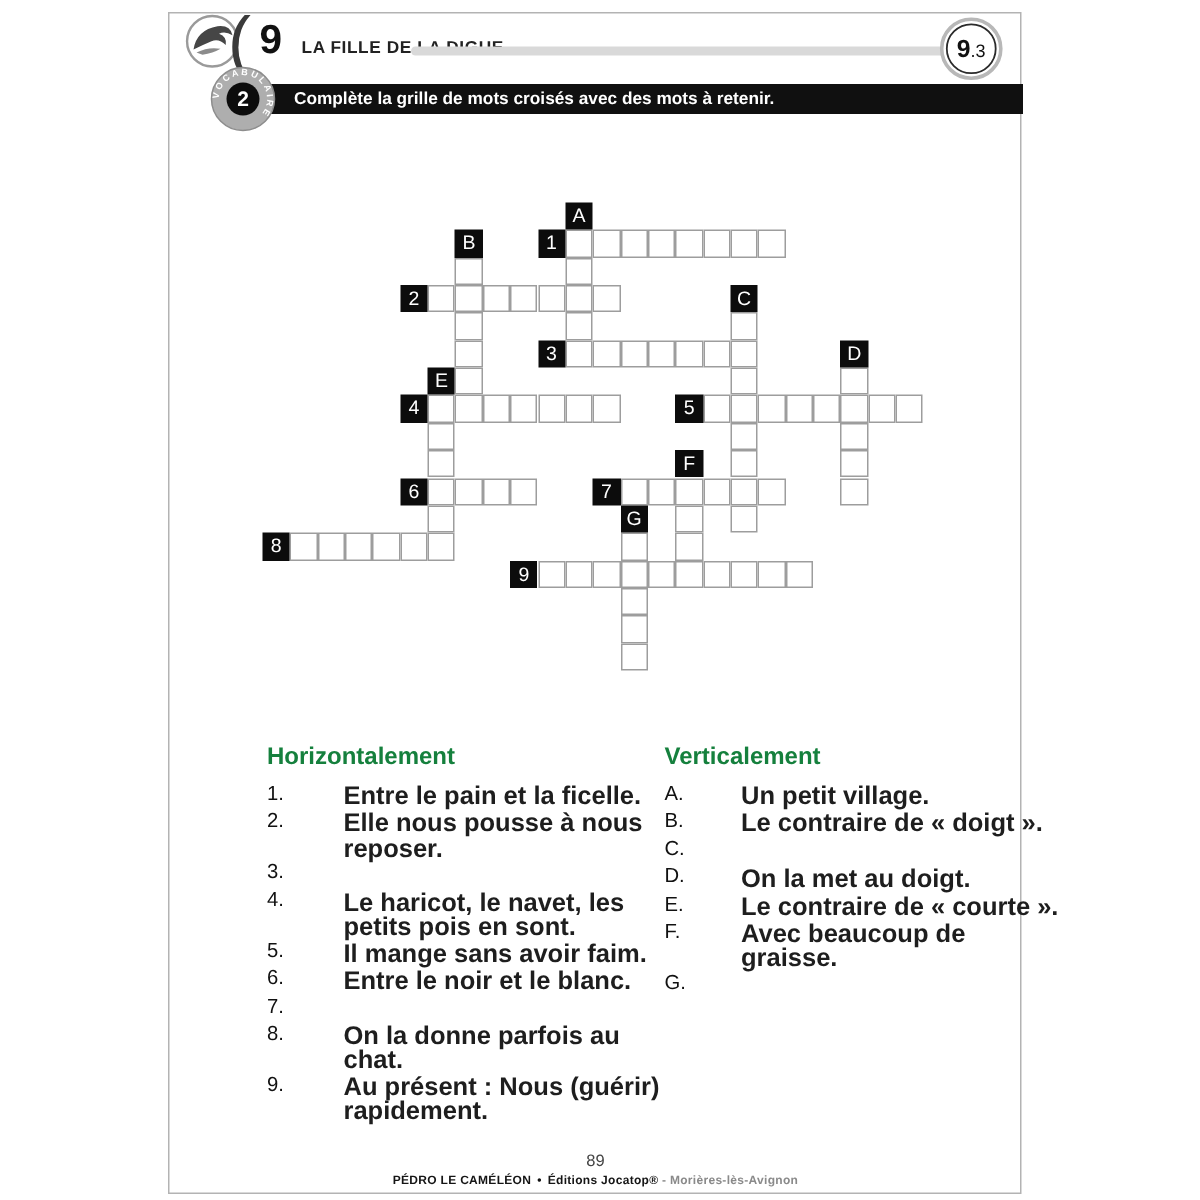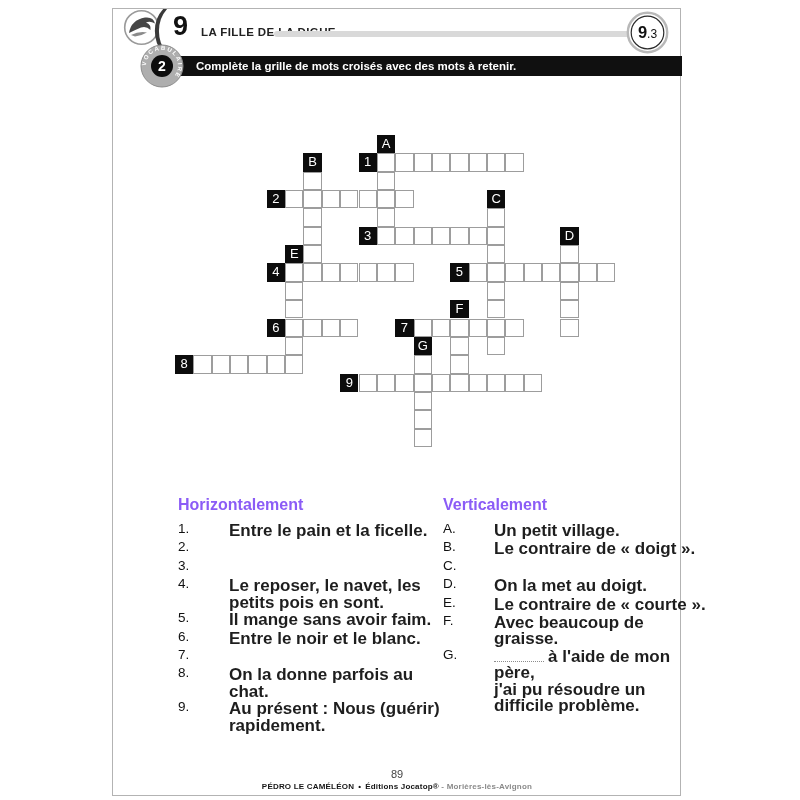--- a/index.html
+++ b/index.html
@@ -50,21 +50,21 @@
   .cell.white { background:#ffffff; border:1px solid #9d9d9d; }
   .cell.black {
     background:#0c0c0c; color:#ffffff; text-align:center;
     font-size:13px; font-weight:500;
   }
 
   
   .clues-col { position:absolute; width:265px; }
   .clues-across { left:178px; top:496px; }
   .clues-down   { left:443px; top:496px; }
-  .clue-heading { font-size:16px; font-weight:600; color:#8b5cf6; margin:0 0 8px 0; }
+  .clue-heading { font-size:16px; font-weight:600; color:#15803d; margin:0 0 8px 0; }
   .clue { display:flex; min-height:18.4px; align-items:flex-start; }
   .clue-num {
     flex:0 0 20px; font-size:13.5px; line-height:14px; font-weight:400; color:#111;
   }
   .clue-text {
     font-size:17px; font-weight:600; color:#1e1e1e; line-height:16.5px; padding-top:1px;margin-left:31px;
   }
   .blank-line {
     display:inline-block; width:50px; height:9px;
     border-bottom:1px dotted #8c8c8c; margin-right:4px;
@@ -229,27 +229,28 @@
 
 <div class="clues-col clues-across">
   <div class="clue-heading">Horizontalement</div>
   <div id="across-list">
       <div class="clue">
         <span class="clue-num">1.</span>
         <span class="clue-text">Entre le pain et la ficelle.</span>
       </div>
       <div class="clue">
         <span class="clue-num">2.</span>
+        <span class="clue-text">Elle nous pousse à nous reposer.</span>
       </div>
       <div class="clue">
         <span class="clue-num">3.</span>
       </div>
       <div class="clue">
         <span class="clue-num">4.</span>
-        <span class="clue-text">Le reposer, le navet, les petits pois en sont.</span>
+        <span class="clue-text">Le haricot, le navet, les petits pois en sont.</span>
       </div>
       <div class="clue">
         <span class="clue-num">5.</span>
         <span class="clue-text">Il mange sans avoir faim.</span>
       </div>
       <div class="clue">
         <span class="clue-num">6.</span>
         <span class="clue-text">Entre le noir et le blanc.</span>
       </div>
       <div class="clue">
@@ -287,21 +288,20 @@
       <div class="clue">
         <span class="clue-num">E.</span>
         <span class="clue-text">Le contraire de « courte ».</span>
       </div>
       <div class="clue">
         <span class="clue-num">F.</span>
         <span class="clue-text">Avec beaucoup de graisse.</span>
       </div>
       <div class="clue">
         <span class="clue-num">G.</span>
-        <span class="clue-text"><span class="blank-line"></span>à l'aide de mon père,<br>j'ai pu résoudre un difficile problème.</span>
       </div>
     </div>
 </div>
 
 <div class="page-number">89</div>
 <div class="credits">
   <span class="series">PÉDRO LE CAMÉLÉON</span><span class="sep">•</span><span class="pub">Éditions Jocatop®</span>
   <span class="loc">- Morières-lès-Avignon</span>
 </div>
 

